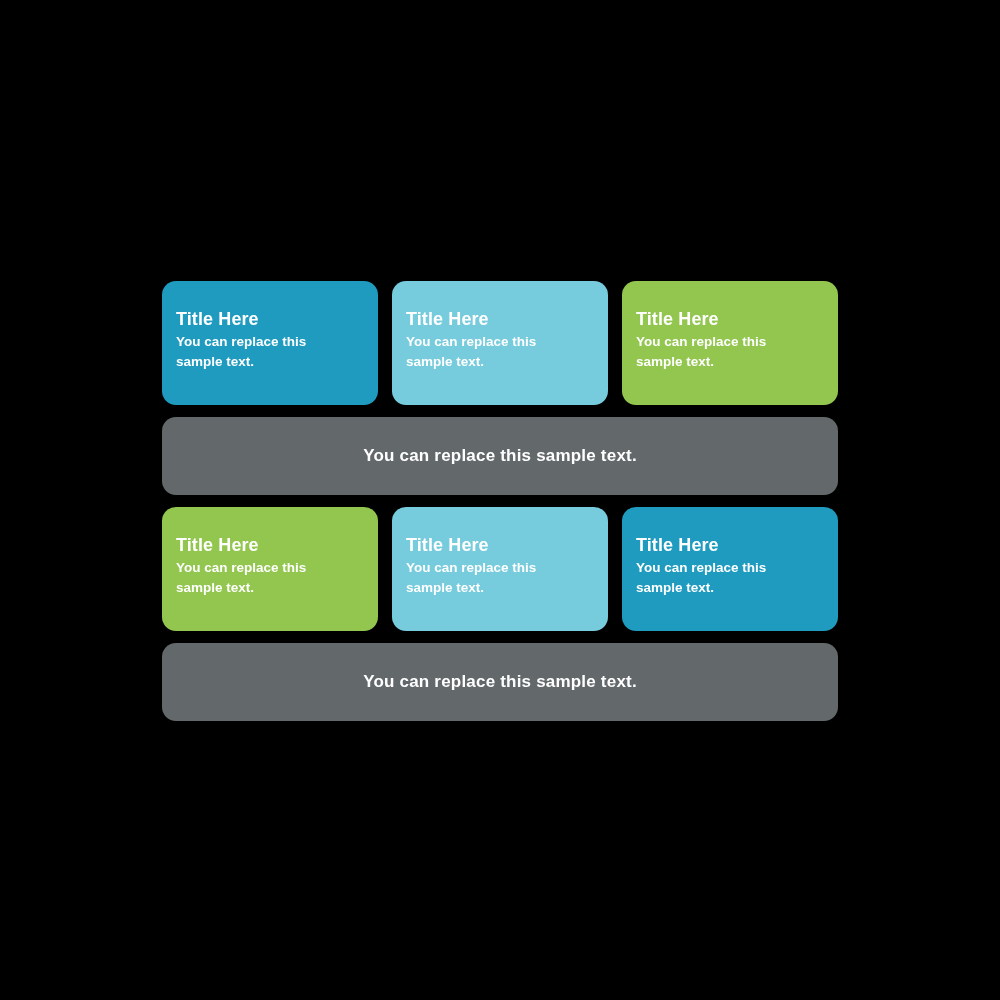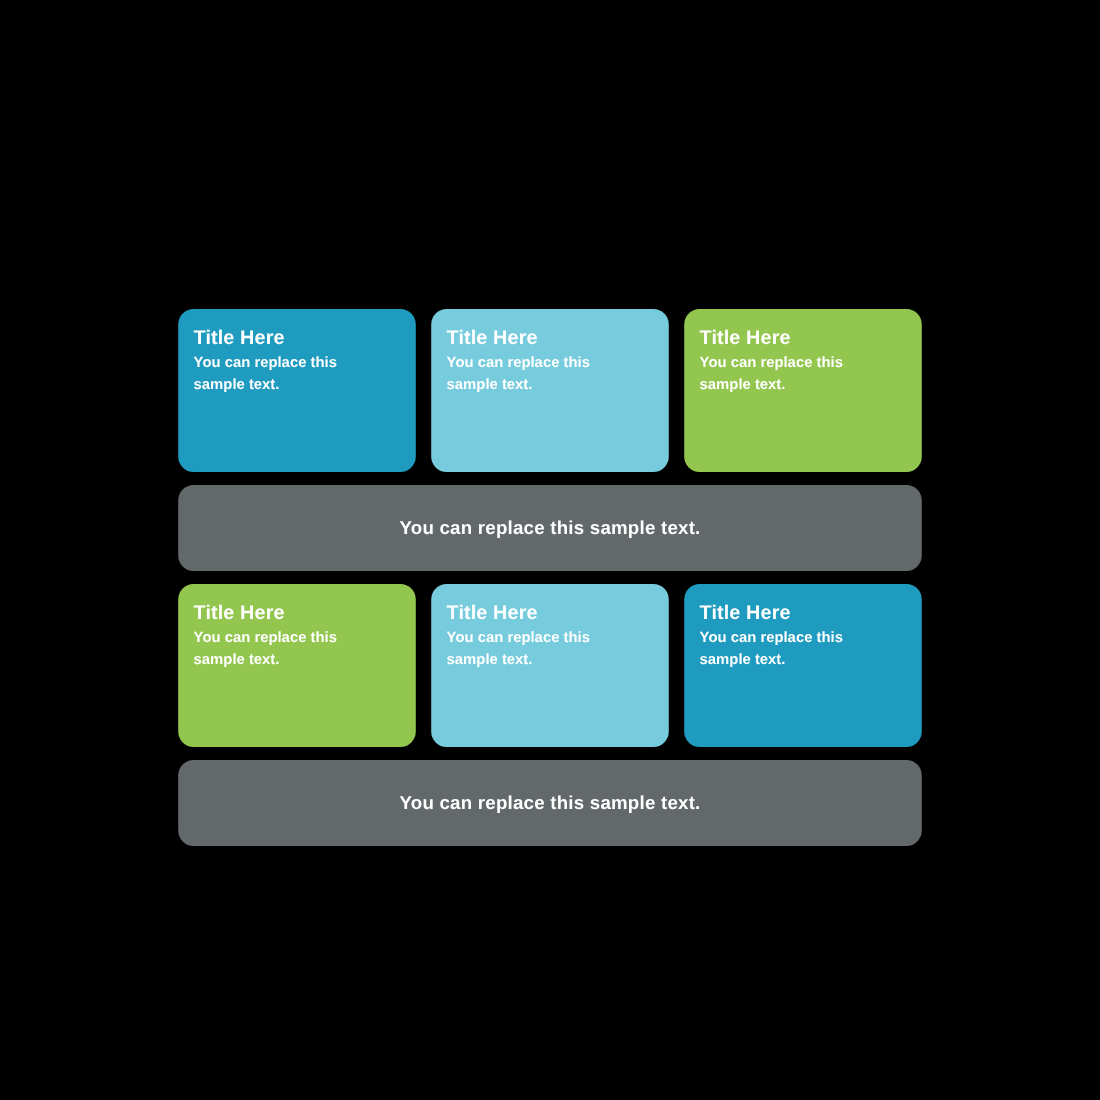--- a/index.html
+++ b/index.html
@@ -23,23 +23,23 @@
     display: flex;
     flex-direction: column;
     gap: 12px;
   }
   .card-row {
     display: flex;
     gap: 14px;
   }
   .card {
     width: 219px;
-    height: 148px;
+    height: 124px;
     border-radius: 14px;
-    padding: 16px 16px 0 14px;
+    padding: 28px 16px 0 14px;
     color: #ffffff;
     position: relative;
   }
   .card-title {
     font-size: 18px;
     font-weight: bold;
     line-height: 20px;
     letter-spacing: 0.1px;
     margin-bottom: 3px;
   }

